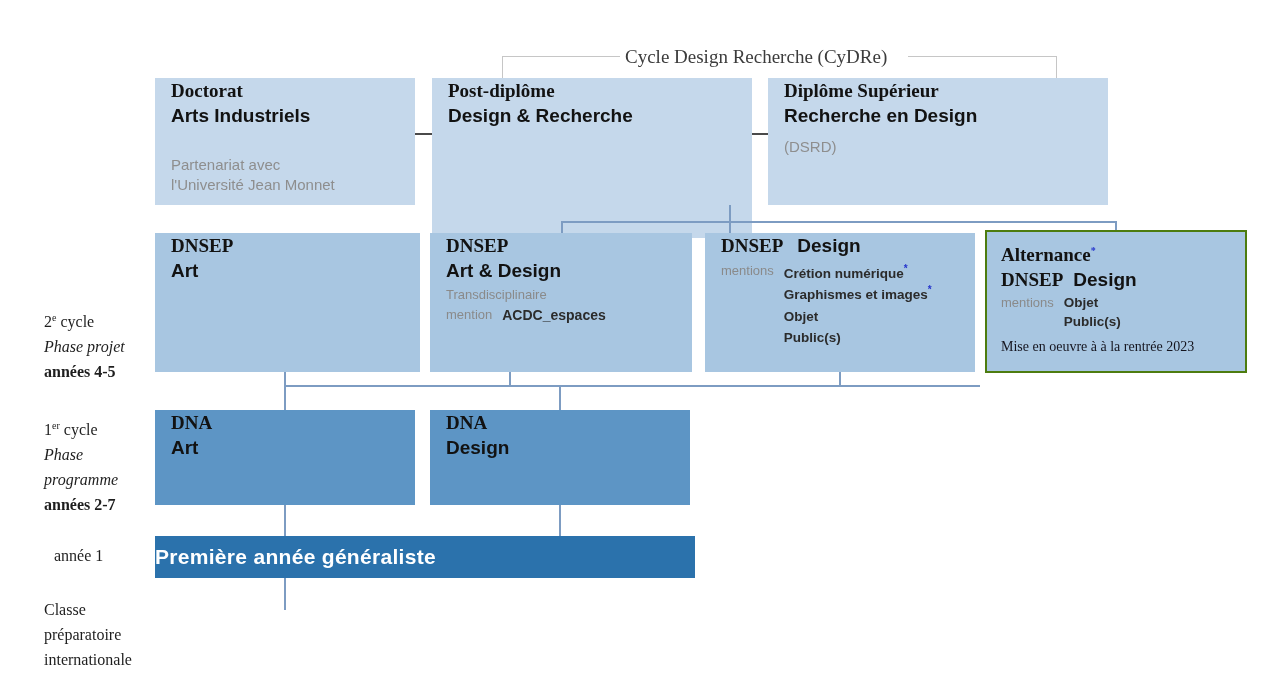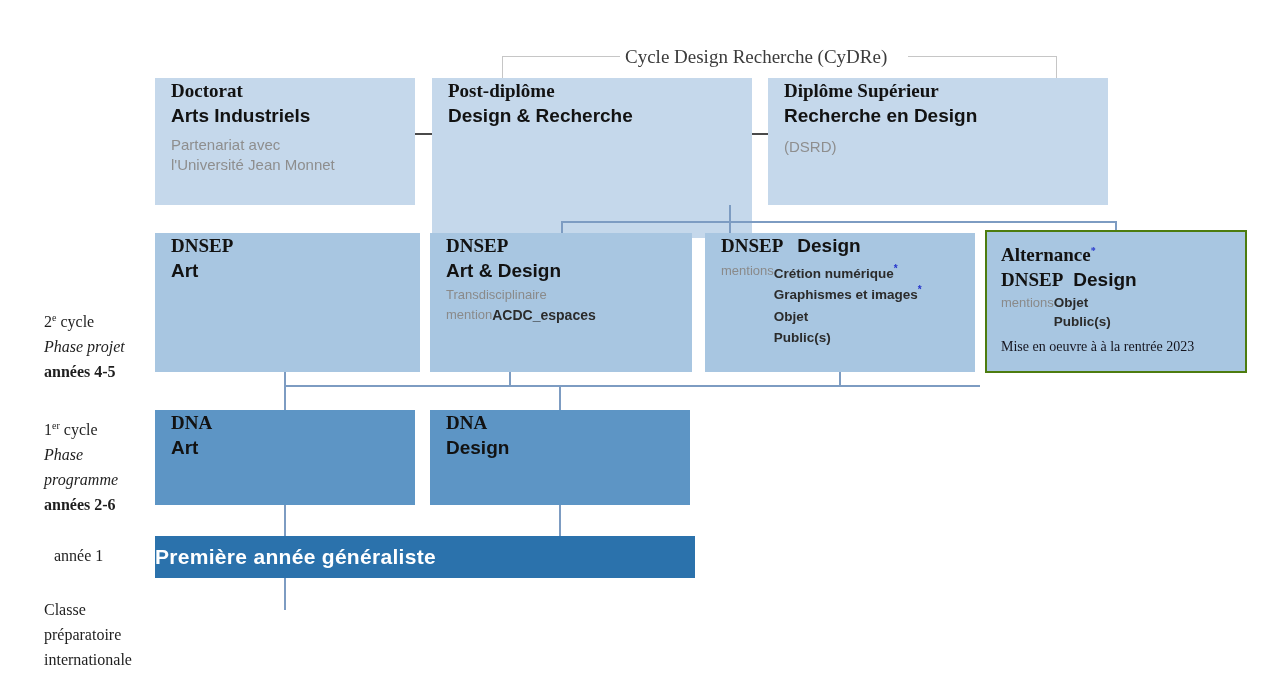--- a/index.html
+++ b/index.html
@@ -18,21 +18,21 @@
   .bg-dna{background:#5d95c5;}
   .alt-border{border:2px solid #4d7c0f;}
 
   .ts{font-family:"Liberation Serif",serif;font-weight:700;font-size:19px;color:#121212;line-height:1.32;}
   .tn{font-family:"Liberation Sans",sans-serif;font-weight:700;font-size:19px;color:#121212;line-height:1.32;}
   .trow{display:flex;gap:14px;align-items:baseline;}
   .sub{font-size:15px;color:#8e8e8e;line-height:1.32;}
   .sub-sm{font-size:13px;color:#8a8a8a;line-height:1.4;}
   .mention-strong{font-size:13.5px;font-weight:700;color:#2b2b2b;line-height:1.4;}
   .star{color:#2433cc;font-weight:700;}
-  .mrow{display:flex;gap:0;margin-top:4px;align-items:flex-start;}
+  .mrow{display:flex;gap:10px;margin-top:4px;align-items:flex-start;}
   .mlist{display:flex;flex-direction:column;}
   .note{font-family:"Liberation Serif",serif;font-size:14px;color:#15151f;margin-top:7px;}
 
   .top-label{position:absolute;font-family:"Liberation Serif",serif;font-size:19px;color:#3c3c3c;white-space:nowrap;}
 
   .side{position:absolute;font-family:"Liberation Serif",serif;font-size:16px;color:#1e1e1e;line-height:25px;}
   .side .it{font-style:italic;}
   .side .bd{font-weight:700;}
   sup{font-size:10px;}
 
@@ -55,35 +55,35 @@
   <div class="side" style="left:44px;top:305px;">
     <div><span>2</span><sup>e</sup><span> cycle</span></div>
     <div class="it">Phase projet</div>
     <div class="bd">années 4-5</div>
   </div>
 
   <div class="side" style="left:44px;top:413px;">
     <div><span>1</span><sup>er</sup><span> cycle</span></div>
     <div class="it">Phase</div>
     <div class="it">programme</div>
-    <div class="bd">années 2-6</div>
+    <div class="bd">années 2-7</div>
   </div>
 
   <div class="side bd" style="left:54px;top:543px;">année 1</div>
 
   <div class="side" style="left:44px;top:597px;">
     <div>Classe</div>
     <div>préparatoire</div>
     <div>internationale</div>
   </div>
 
   <div class="box bg-top" style="left:155px;top:78px;width:260px;height:127px;">
     <div class="ts">Doctorat</div>
     <div class="tn">Arts Industriels</div>
-    <div class="sub" style="margin-top:7px;">Partenariat avec</div>
+    <div class="sub" style="margin-top:27px;">Partenariat avec</div>
     <div class="sub">l'Université Jean Monnet</div>
   </div>
 
   <div class="box bg-top" style="left:432px;top:78px;width:320px;height:160px;">
     <div class="ts">Post-diplôme</div>
     <div class="tn">Design &amp; Recherche</div>
   </div>
 
   <div class="box bg-top" style="left:768px;top:78px;width:340px;height:127px;">
     <div class="ts">Diplôme Supérieur</div>

